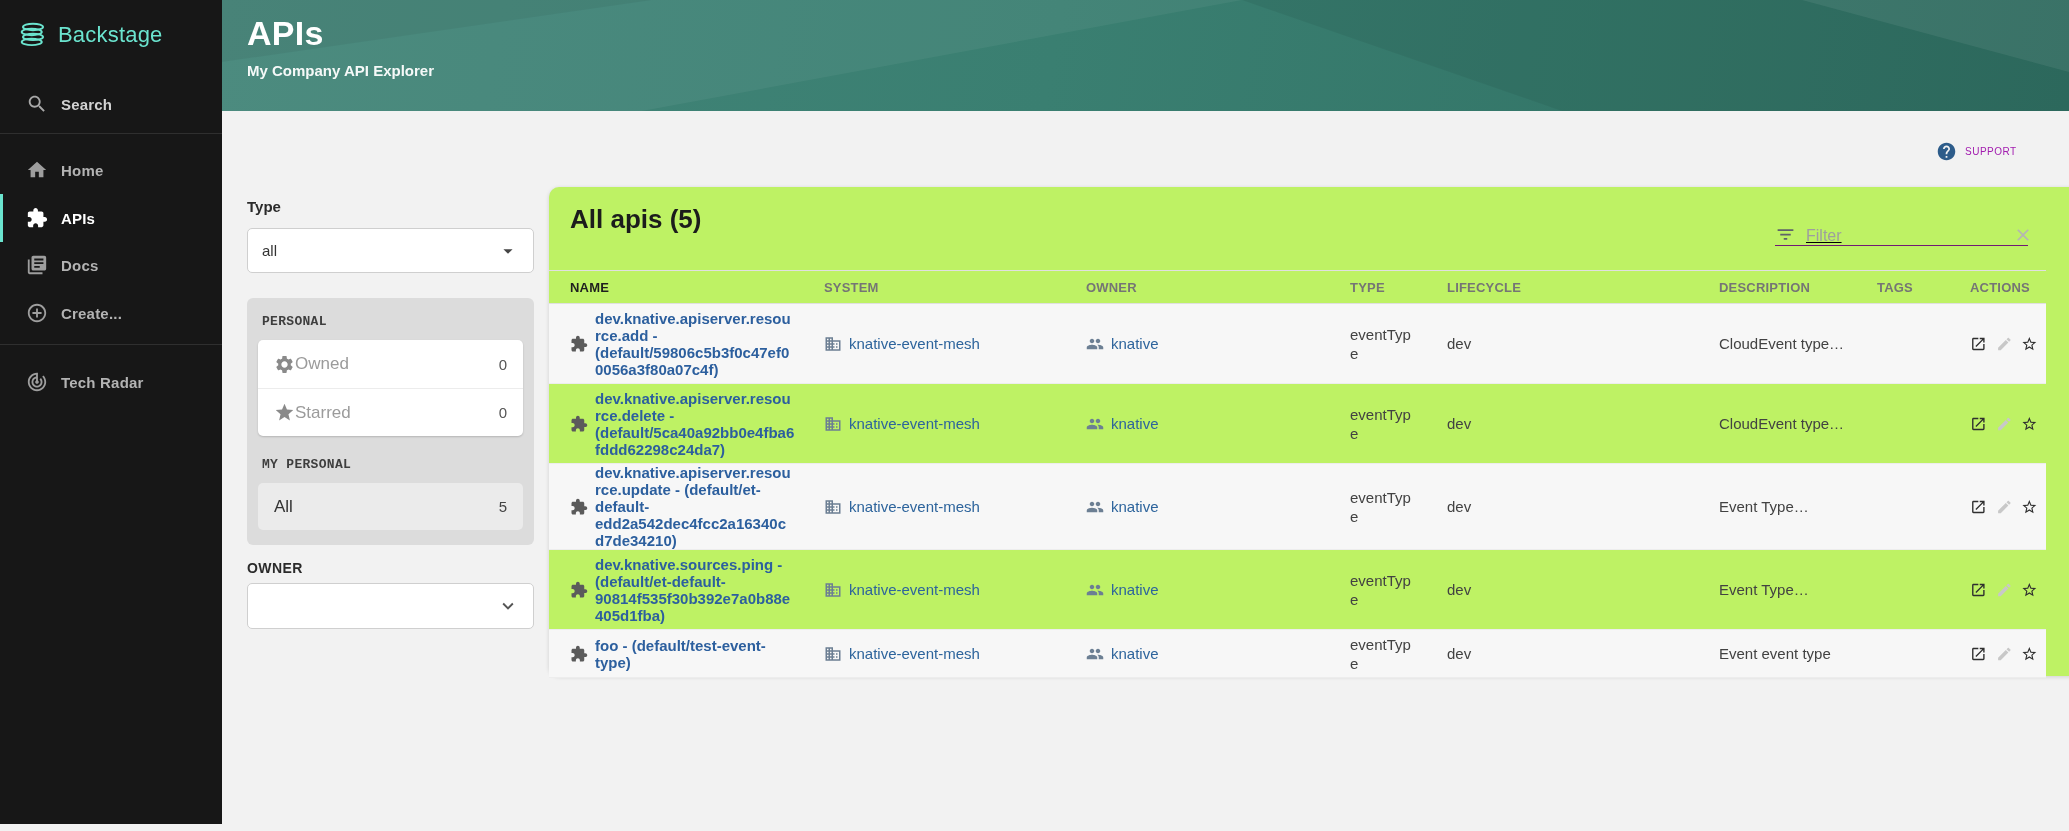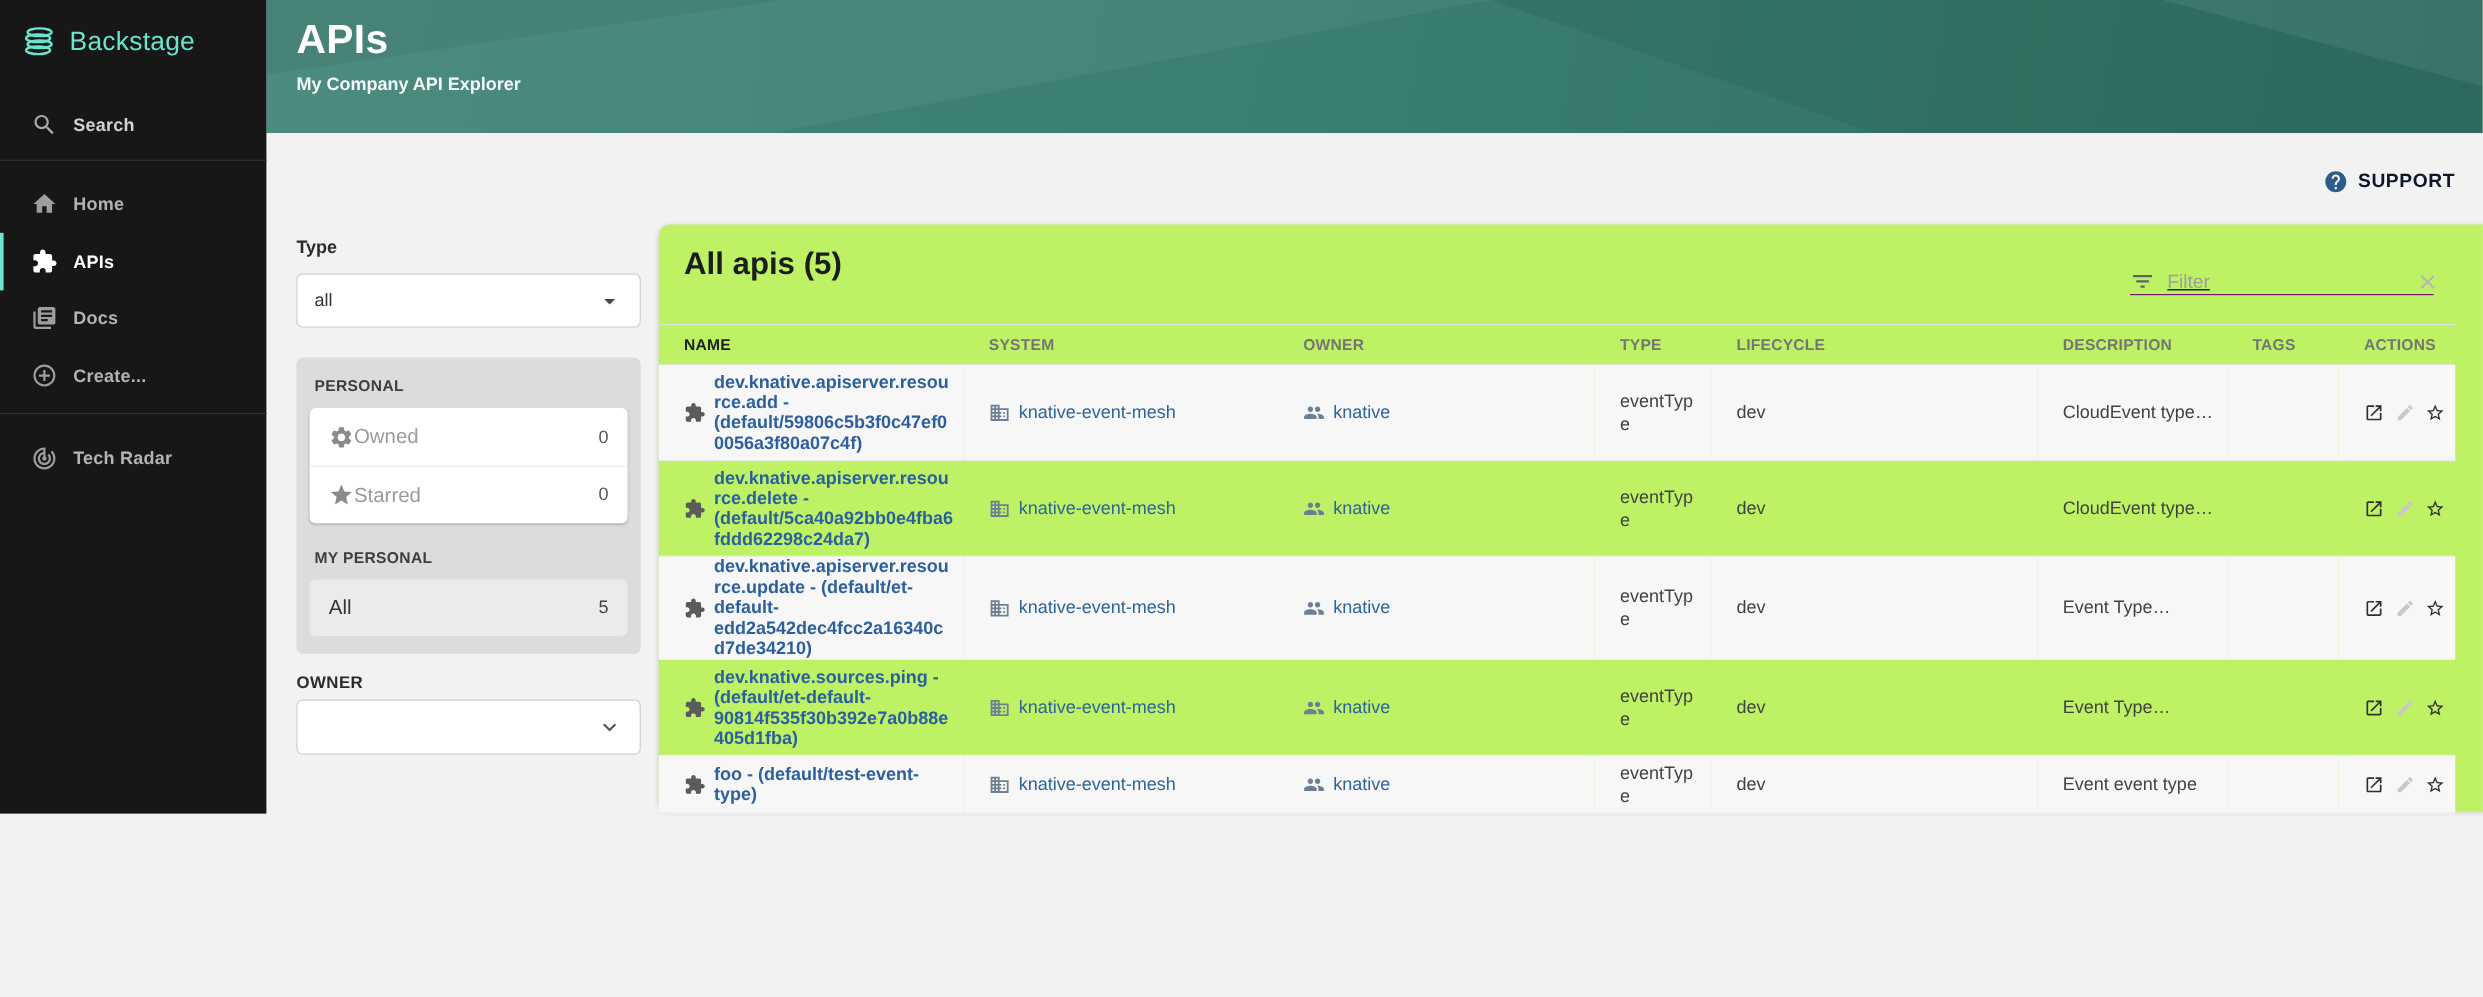--- a/index.html
+++ b/index.html
@@ -1,20 +1,20 @@
 <!DOCTYPE html>
 <html><head>
 <meta charset="utf-8">
 <style>
   * { margin:0; padding:0; box-sizing:border-box; }
   html,body { width:2069px; height:831px; font-family:"Liberation Sans", sans-serif; background:#f2f2f2; overflow:hidden; }
   .root { position:relative; width:2069px; height:831px; }
 
   
-  .sidebar { position:absolute; left:0; top:0; width:222px; height:678px; background:#171717; z-index:5; }
+  .sidebar { position:absolute; left:0; top:0; width:222px; height:824px; background:#171717; z-index:5; }
   .logo-row { position:absolute; left:18px; top:20px; display:flex; align-items:center; gap:10px; }
   .logo-row svg { width:30px; height:30px; }
   .logo-text { color:#6be4cf; font-size:22px; letter-spacing:.2px; }
   .side-item { position:absolute; left:0; width:222px; height:48px; display:flex; align-items:center; cursor:pointer; }
   .side-item .ic { width:22px; height:22px; margin-left:26px; flex:0 0 22px; }
   .side-item .lbl { margin-left:13px; font-size:15px; font-weight:700; color:#b3b3b3; letter-spacing:.2px; }
   .side-item.active { border-left:3px solid #6be4cf; }
   .side-item.active .ic { margin-left:23px; }
   .side-item.active .lbl { color:#ffffff; }
   .side-div { position:absolute; left:0; width:222px; height:1px; background:#2f2f2f; }
@@ -25,31 +25,31 @@
   .hdr-title { position:absolute; left:25px; top:14px; color:#ffffff; font-size:34px; font-weight:700; letter-spacing:.3px; }
   .hdr-sub { position:absolute; left:25px; top:62px; color:#ffffff; font-size:15px; font-weight:700; opacity:.95; }
 
   
   .content { position:absolute; left:222px; top:111px; width:1847px; height:720px; background:#f2f2f2; }
 
   
   .btn-register { position:absolute; left:1499px; top:22px; width:197px; height:39px; background:#2d5c8a; color:#fff; border:none; border-radius:5px; font-family:inherit; font-size:13px; font-weight:700; letter-spacing:.6px; box-shadow:0 2px 4px rgba(0,0,0,.28); cursor:pointer; }
   .support { position:absolute; left:1714px; top:30px; display:flex; align-items:center; gap:8px; cursor:pointer; }
   .support svg { width:21px; height:21px; }
-  .support .lbl { color:#0f172a; font-size:16px; font-weight:700; letter-spacing:.5px; }
+  .support .lbl { color:#a21caf; font-size:10px; font-weight:400; letter-spacing:.5px; }
 
   
   .f-label { position:absolute; font-size:15px; font-weight:700; color:#2b2b2b; }
   .type-label { left:25px; top:87px; }
   .select-box { position:absolute; left:25px; width:287px; height:45px; background:#fff; border:1px solid #cfcfcf; border-radius:5px; display:flex; align-items:center; padding:0 14px; cursor:pointer; }
   .type-select { top:117px; }
   .select-box .val { font-size:15px; color:#333; flex:1; }
   .select-box svg { width:22px; height:22px; }
   .filter-panel { position:absolute; left:25px; top:187px; width:287px; background:#dcdcdc; border-radius:6px; padding:13px 11px 15px 11px; }
-  .fp-head { font-size:13px; font-weight:700; color:#3e3e3e; letter-spacing:.3px; margin:3px 0 11px 4px; }
+  .fp-head { font-size:13px; font-weight:700; color:#3e3e3e; letter-spacing:.3px; margin:3px 0 11px 4px;font-family:Liberation Mono, monospace; }
   .fp-card { background:#ffffff; border-radius:5px; box-shadow:0 1px 2px rgba(0,0,0,.18); overflow:hidden; }
   .fp-row { height:48px; display:flex; align-items:center; padding:0 16px; cursor:pointer; }
   .fp-row + .fp-row { border-top:1px solid #ececec; }
   .fp-row .ic { width:21px; height:21px; flex:0 0 21px; }
   .fp-row .rl { font-size:17px; color:#9b9b9b; flex:1; }
   .fp-row .ct { font-size:15px; color:#555; }
   .fp-gap { height:18px; }
   .fp-all { background:#ebebeb; border-radius:5px; height:47px; display:flex; align-items:center; padding:0 16px; cursor:pointer; }
   .fp-all .rl { font-size:17px; color:#333; flex:1; }
   .fp-all .ct { font-size:15px; color:#444; }

